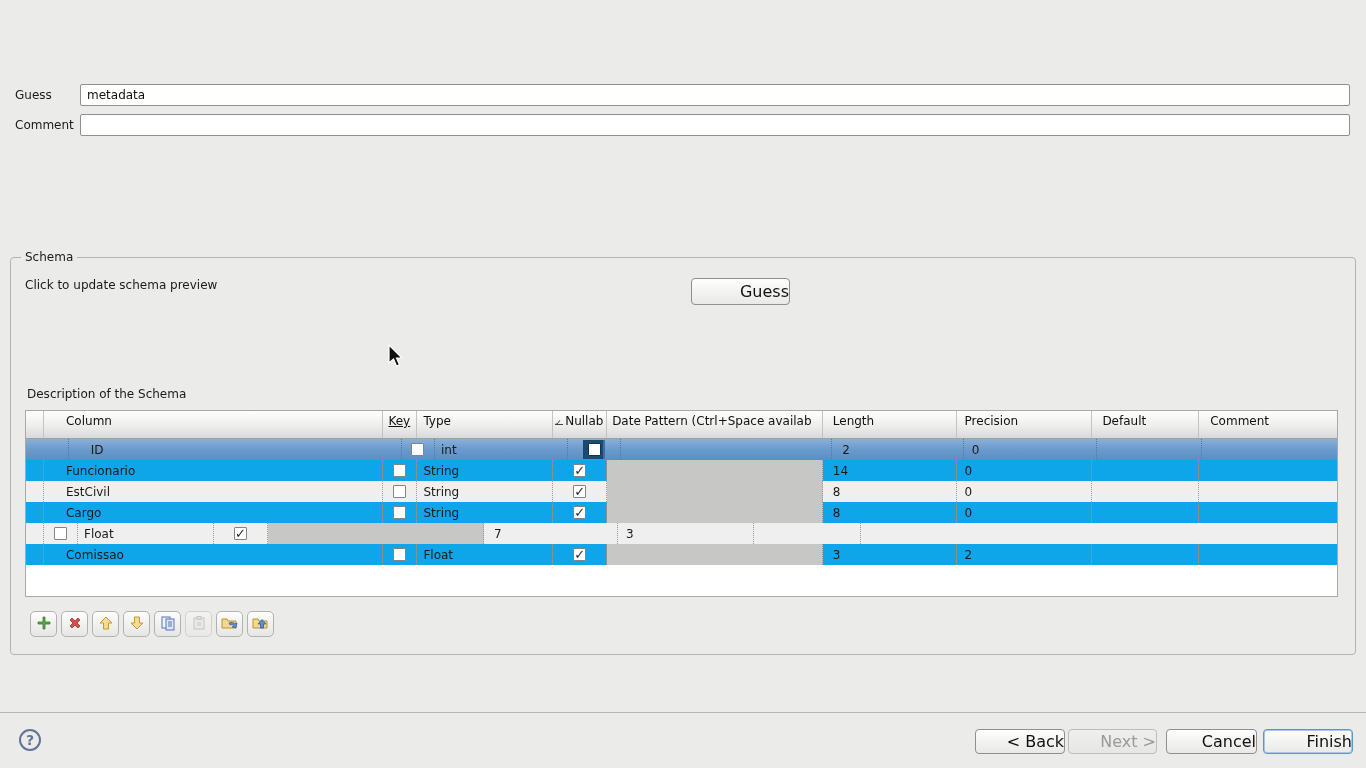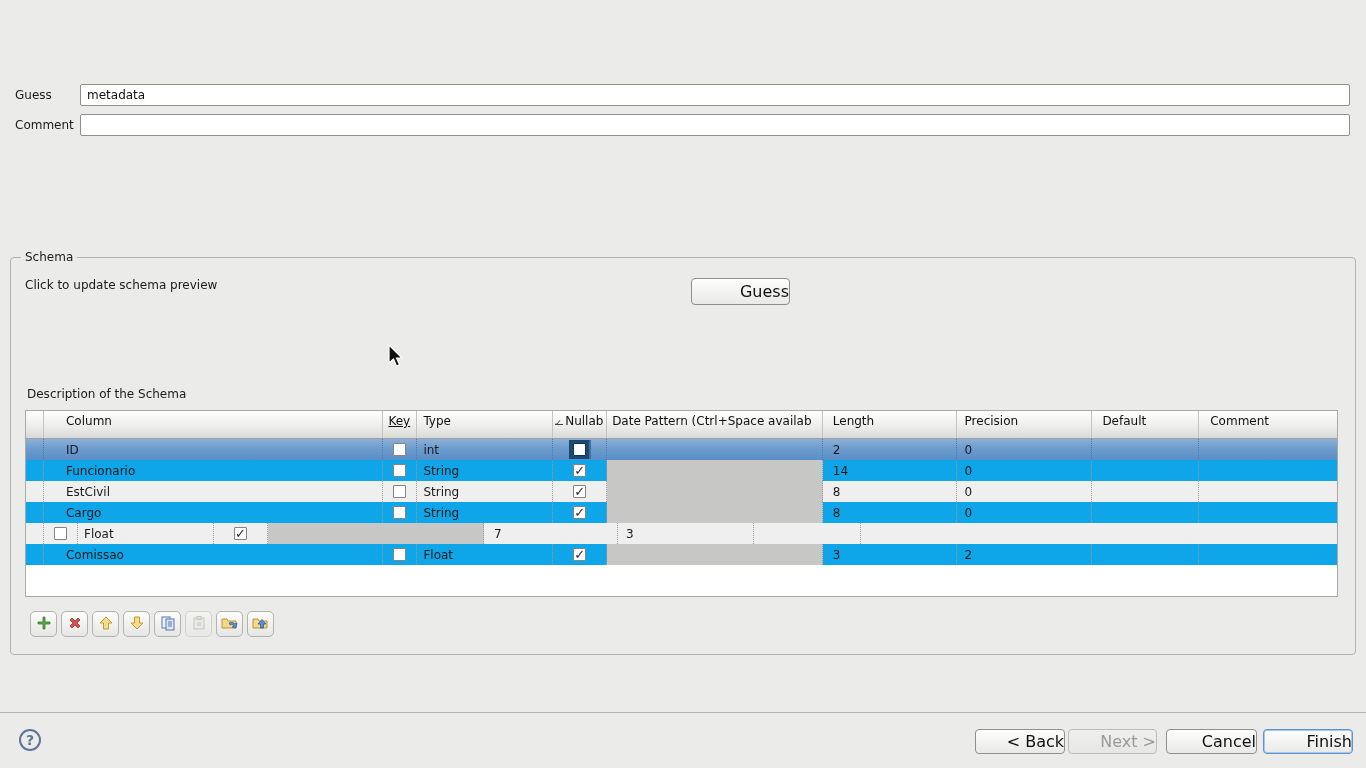--- a/index.html
+++ b/index.html
@@ -40,21 +40,21 @@
   .td { height:100%; border-right:1px dotted #9a9a9a; line-height:20px; white-space:nowrap; overflow:hidden;
     display:flex; align-items:center; }
   .c0{width:18px;} .c1{width:340px; padding-left:22px;} .c2{width:34px; justify-content:center;}
   .c3{width:136px; padding-left:6px;} .c4{width:54px; justify-content:center;}
   .c5{width:216px;} .c6{width:134px; padding-left:10px;} .c7{width:136px; padding-left:8px;}
   .c8{width:107px; padding-left:10px;} .c9{width:138px; padding-left:11px; border-right:none;}
   .th.c1{padding-left:22px;} .th.c2{padding-left:5px;text-decoration:underline;} .th.c3{padding-left:6px;} .th.c4{padding-left:2px;}
   .th.c5{padding-left:5px;} .th.c6{padding-left:10px;} .th.c7{padding-left:8px;}
   .trow.odd  { background:#efefef; }
   .trow.even { background:#0ea5e9; }
-  .trow.selected { background:linear-gradient(#8bb0d8,#6d9cce 45%,#5a8ec5); }
+  .trow.selected { background:linear-gradient(#8bb0d8,#6d9cce 45%,#5a8ec5);padding-left:25px; }
   .trow:not(.selected) .td.c5 { background:#c7c7c6; }
   .trow.selected .td { border-right-color:#4a7bab; }
 
   .cb { display:inline-block; width:13px; height:13px; background:#fff; border:1px solid #848484;
     border-radius:1px; position:relative; }
   .cb.checked::after { content:"✓"; position:absolute; left:0px; top:-4px; font-size:13px; color:#2a2a2a; }
   .null-editor { display:inline-flex; width:22px; height:19px; background:#1a4a74; align-items:center; justify-content:center;
     box-shadow:inset -2px 0 0 #3f6f9d; }
   .null-editor .cb { border:1px solid #10334f; }
 

